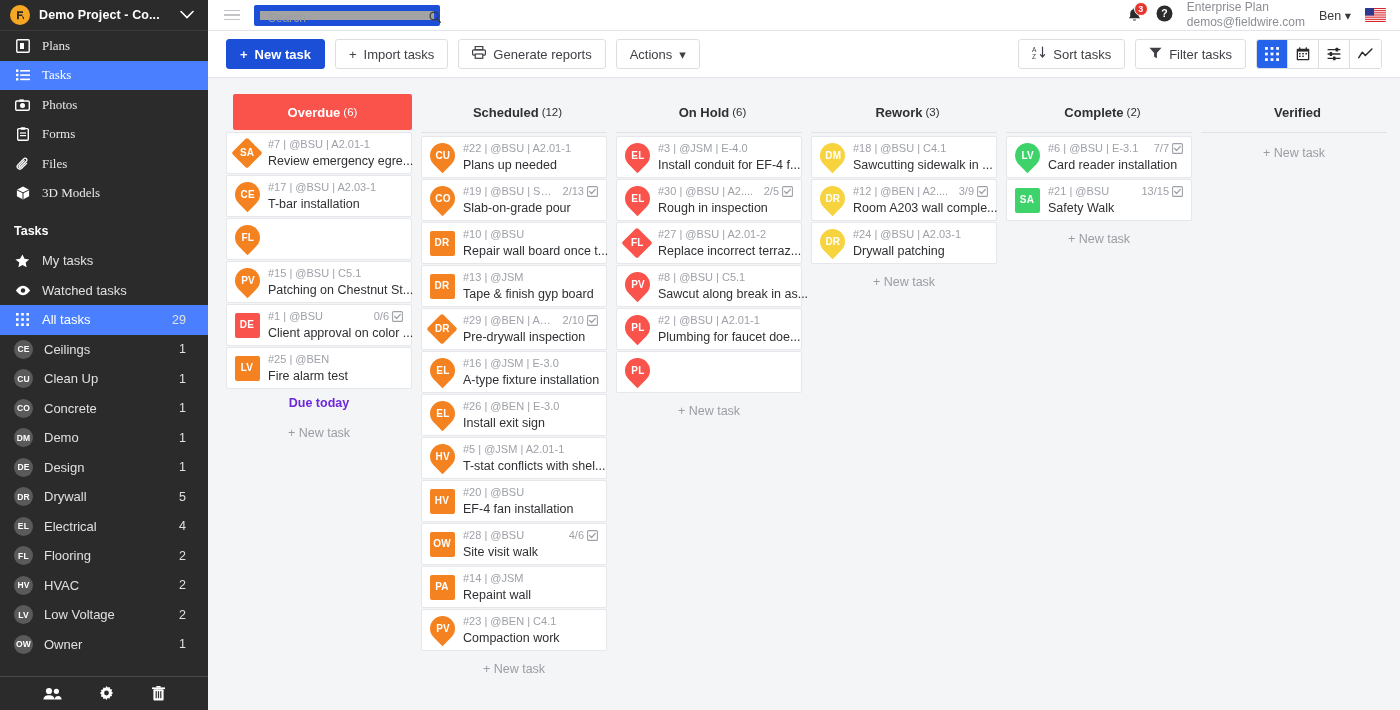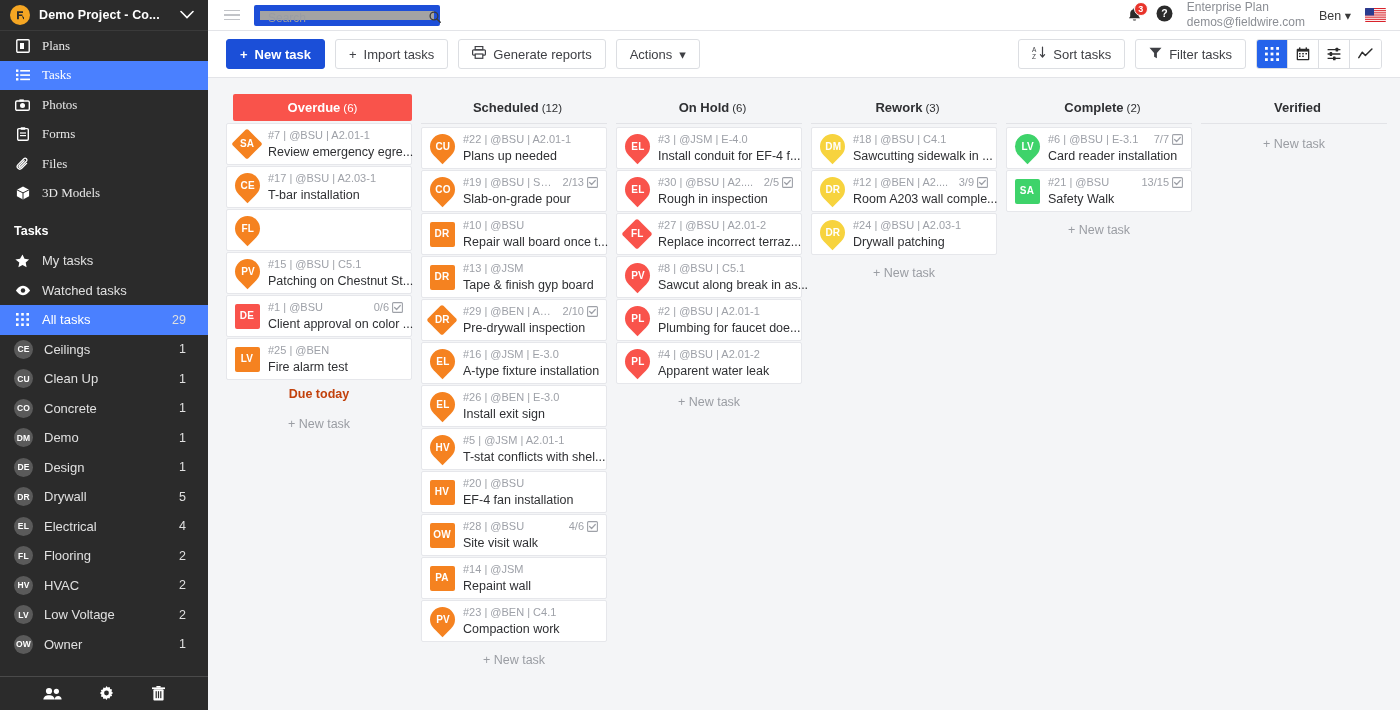--- a/index.html
+++ b/index.html
@@ -118,21 +118,21 @@
   .viewbtn.active { background:#2563eb; }
 
   
   .board {
     flex:1; display:flex; gap:0; padding:16px 0 0 18px; overflow:hidden;
     position:relative;
   }
   .col { width:195px; flex:0 0 195px; margin-right:0; }
   .col-inner { width:186px; }
   .col-head {
-    height:27px; display:flex; align-items:center; justify-content:center;
+    height:36px; display:flex; align-items:center; justify-content:center;
     font-size:13px; font-weight:bold; color:#2f3033; border-radius:2px;
     margin-bottom:2px;
     margin-left:7px;
   }
   .col-head.overdue { background:#f9534b; color:#fff; }
   .col-head .cnt { font-weight:normal; font-size:11.5px; margin-left:3px; }
   .col-sep { height:1px; background:#e2e3e7; margin-bottom:3px; }
 
   .card {
     background:#fff; border:1px solid #e6e7eb; border-radius:2px;
@@ -176,21 +176,21 @@
   .card-meta .chk {
     margin-left:auto; display:flex; align-items:center; gap:3px;
     color:#9ea1a8; flex:0 0 auto; padding-left:5px;
   }
   .card-title {
     font-size:12.5px; color:#2f3033; white-space:nowrap; overflow:hidden;
     text-overflow:ellipsis; margin-top:1px;
   }
   .subhead {
     height:26px; display:flex; align-items:center; justify-content:center;
-    font-size:12.5px; font-weight:bold; color:#c2410c; margin-top:1px;
+    font-size:12.5px; font-weight:bold; color:#6d28d9; margin-top:1px;
   }
   .newtask {
     height:34px; display:flex; align-items:center; justify-content:center;
     font-size:12.5px; color:#9a9da3; cursor:pointer;
   }
 </style>
 </head>
 <body>
 
 <div class="app">
@@ -827,23 +827,20 @@
               <span class="card-body"><span class="card-meta">
                   <span class="mtxt">#2 | @BSU | A2.01-1</span>
                 </span><span class="card-title">Plumbing for faucet doe...</span></span>
             </div>
             <div class="card">
               <span class="pin drop">
                 <span class="shape" style="background:#f9534b">
                   <span>PL</span>
                 </span>
               </span>
-              <span class="card-body"><span class="card-meta">
-                  <span class="mtxt">#4 | @BSU | A2.01-2</span>
-                </span><span class="card-title">Apparent water leak</span></span>
             </div>
             <div class="newtask">+ New task</div>
           </div>
         </div>
         <div class="col">
           <div class="col-inner">
             <div class="col-head">
               <span>Rework</span>
               <span class="cnt">(3)</span>
             </div>

